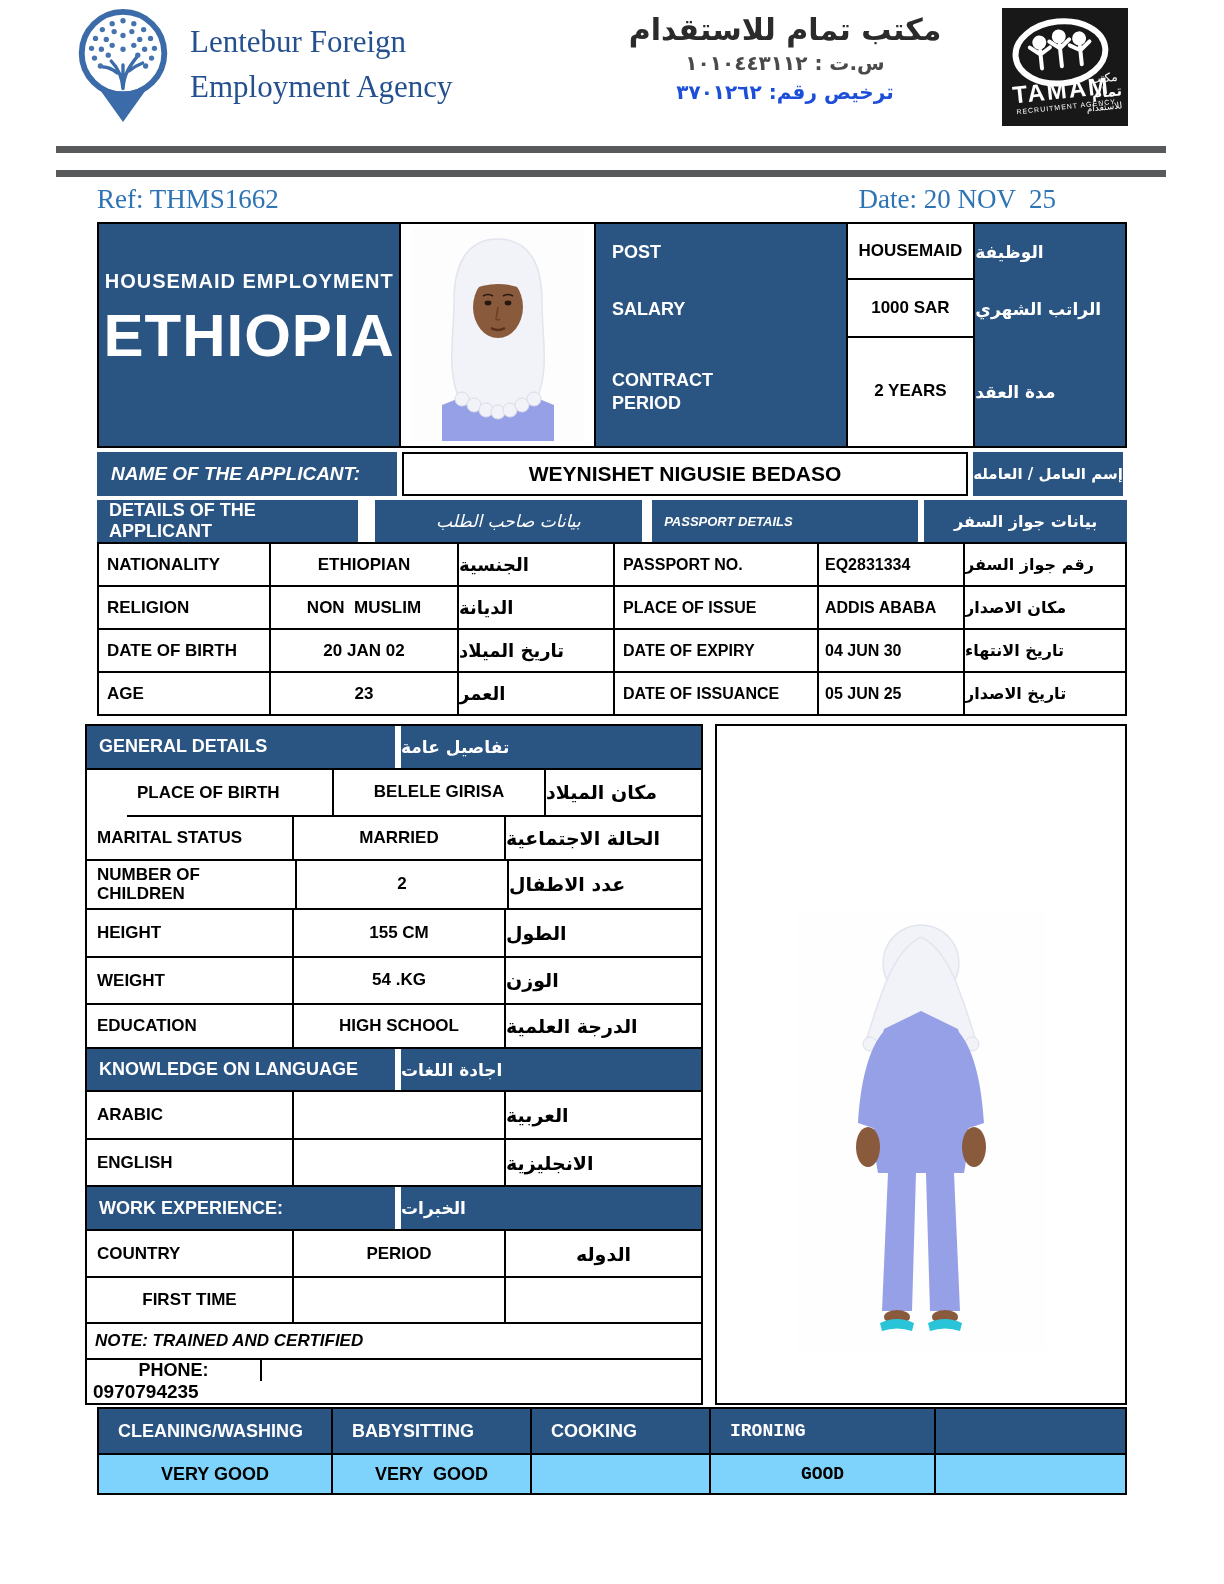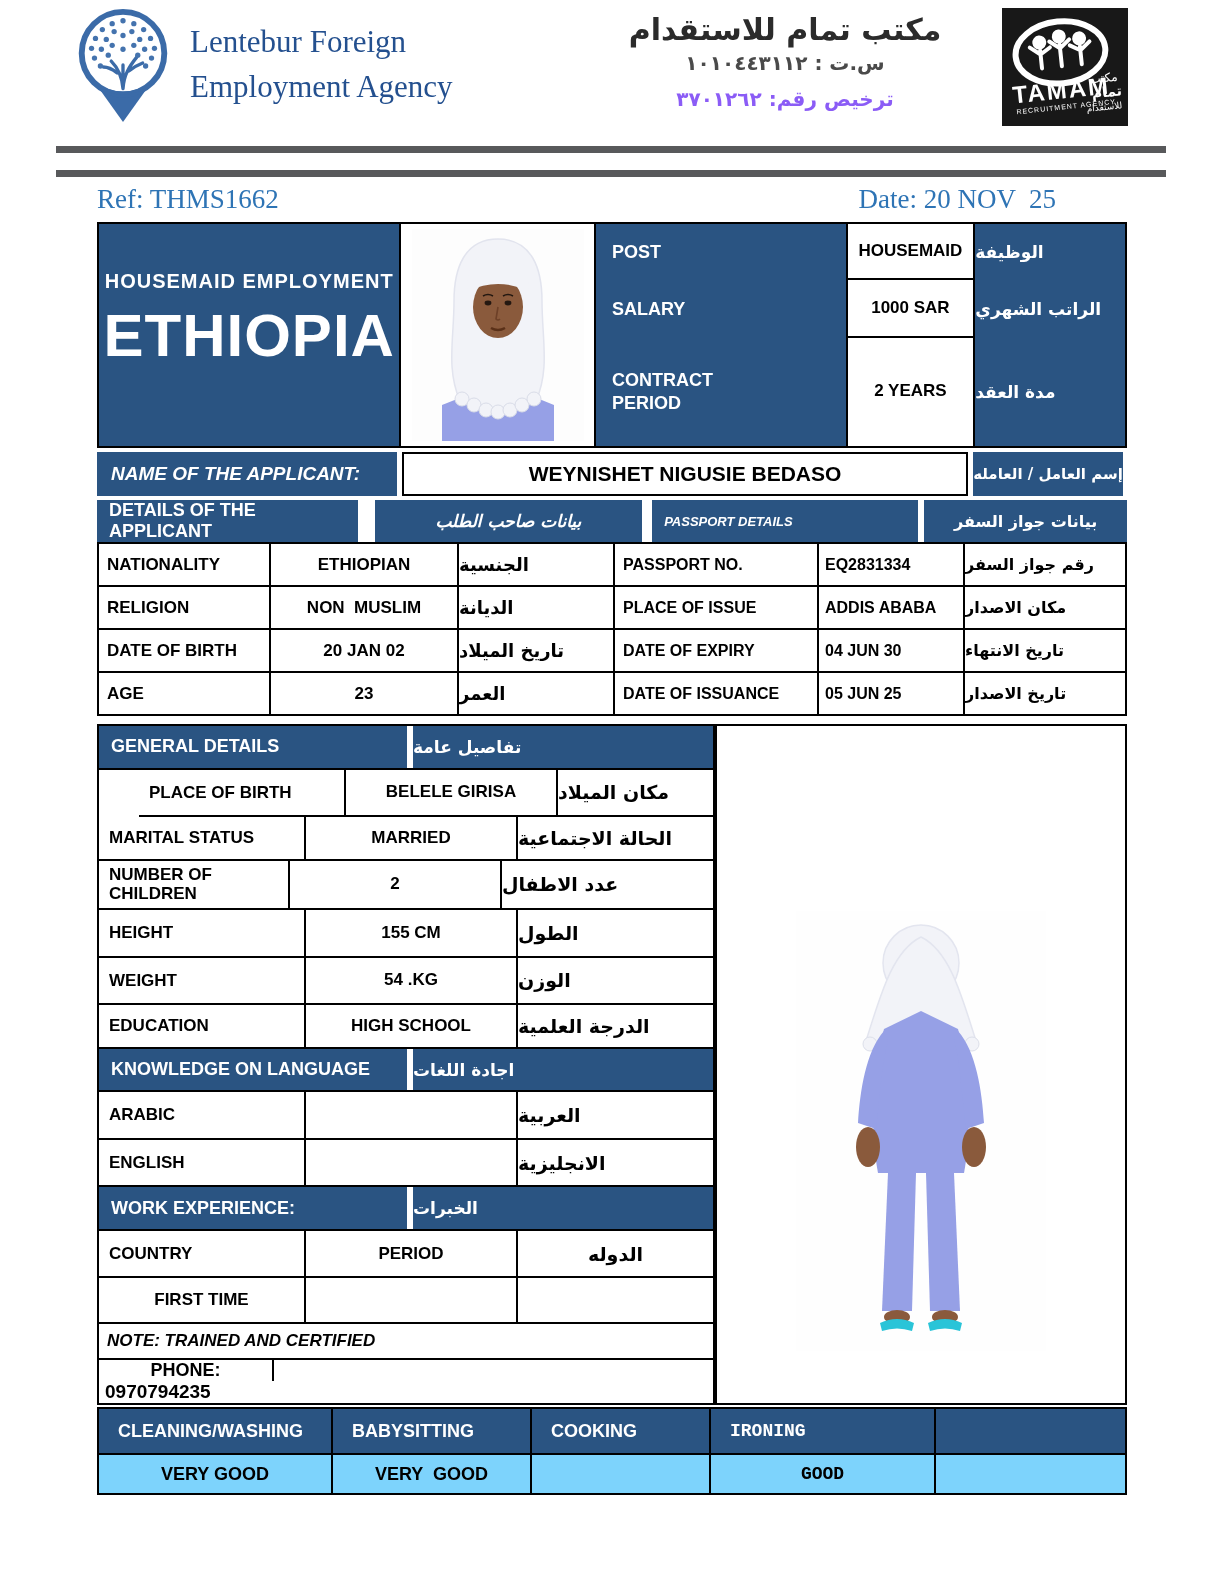--- a/index.html
+++ b/index.html
@@ -10,21 +10,21 @@
   .keep-sp{white-space:pre-wrap;}
   .blue{background:var(--form_blue,#2A5482);color:#fff;}
 
   
   .logo-pin{left:68px;top:6px;width:110px;height:118px;}
   .agency-title{left:190px;top:20px;font-family:"Liberation Serif",serif;
                 font-size:31px;line-height:1.45;color:var(--title_blue,#24508F);}
   .arabic-head{left:585px;top:12px;width:400px;text-align:center;color:#2b2b2b;}
   .arabic-head .l1{font-size:30px;font-weight:bold;}
   .arabic-head .l2{font-size:20px;font-weight:bold;color:#4a4a4a;margin-top:4px;}
-  .arabic-head .l3{font-size:20px;font-weight:bold;color:#8b5cf6;margin-top:12px;}
+  .arabic-head .l3{font-size:20px;font-weight:bold;color:#1d4ed8;margin-top:5px;}
   .tamam{left:1002px;top:8px;width:126px;height:118px;}
   .rule{left:56px;top:146px;width:1110px;height:17px;
         border-top:7px solid var(--rule_gray,#58595B);border-bottom:7px solid var(--rule_gray,#58595B);}
   .ref{left:97px;top:184px;font-family:"Liberation Serif",serif;font-size:27px;color:var(--ref_blue,#2E74B5);}
   .date{right:168px;top:184px;font-family:"Liberation Serif",serif;font-size:27px;color:var(--ref_blue,#2E74B5);}
 
   
   .banner{left:97px;top:222px;width:1030px;height:226px;border:2px solid #000;display:flex;box-sizing:border-box;}
   .banner>div{box-sizing:border-box;border-right:2px solid #000;}
   .banner>div:last-child{border-right:none;}
@@ -50,40 +50,40 @@
   .name-row{left:97px;top:452px;width:1030px;height:44px;display:flex;column-gap:5px;}
   .name-row>div{box-sizing:border-box;display:flex;align-items:center;}
   .nr-label{width:300px;padding-left:14px;font-size:19px;font-weight:bold;font-style:italic;}
   .nr-value{width:566px;justify-content:center;font-size:21px;font-weight:bold;border:2px solid #000;background:#fff;}
   .nr-ar{width:150px;justify-content:center;font-size:15px;font-weight:bold;}
 
   
   .det-hdr{left:97px;top:500px;width:1030px;height:42px;display:flex;}
   .det-hdr>div{box-sizing:border-box;display:flex;align-items:center;}
   .dh1{width:272px;padding-left:12px;font-size:18px;font-weight:bold;}
-  .dh2{width:280px;margin-left:17px;justify-content:center;font-size:17px;font-weight:bold;font-style:italic;}
+  .dh2{width:280px;margin-left:17px;justify-content:center;font-size:17px;font-weight:normal;font-style:italic;}
   .dh3{width:278px;margin-left:10px;padding-left:12px;font-size:13px;font-weight:bold;font-style:italic;}
   .dh4{width:212px;margin-left:6px;justify-content:center;font-size:16px;font-weight:bold;}
 
   
   .det-rows{left:97px;top:542px;width:1030px;height:174px;border:2px solid #000;box-sizing:border-box;
             display:flex;flex-direction:column;}
   .d-row{flex:1;display:flex;border-bottom:2px solid #000;}
   .d-row:last-child{border-bottom:none;}
   .d-row>div{box-sizing:border-box;border-right:2px solid #000;display:flex;align-items:center;font-weight:bold;}
   .d-row>div:last-child{border-right:none;}
   .dc-l{width:172px;padding-left:8px;font-size:17px;}
   .dc-v{width:188px;justify-content:center;font-size:17px;}
   .dc-a{width:156px;justify-content:flex-end;padding-right:10px;font-size:18px;}
   .dc-rl{width:204px;padding-left:8px;font-size:16px;}
   .dc-rv{width:146px;padding-left:6px;font-size:16px;}
   .dc-ra{flex:1;justify-content:flex-end;padding-right:10px;font-size:16px;}
 
   
-  .general{left:97px;top:724px;width:618px;height:681px;border:2px solid #000;box-sizing:border-box;
+  .general{left:85px;top:724px;width:618px;height:681px;border:2px solid #000;box-sizing:border-box;
            display:flex;flex-direction:column;background:#fff;}
   .g-hdr{display:flex;align-items:stretch;border-bottom:2px solid #000;background:#fff;column-gap:6px;}
   .g-hdr .hbar{box-sizing:border-box;display:flex;align-items:center;}
   .g-hdr .hb-en{width:308px;padding-left:12px;font-size:18px;font-weight:bold;}
   .g-hdr .hb-ar{flex:1;justify-content:flex-end;padding-right:28px;font-size:17px;font-weight:bold;}
   .g-row{display:flex;border-bottom:2px solid #000;}
   .g-row:last-child{border-bottom:none;}
   .g-row>div{box-sizing:border-box;border-right:2px solid #000;display:flex;align-items:center;font-weight:bold;}
   .g-row>div:last-child{border-right:none;}
   .g-l{width:207px;padding-left:10px;font-size:17px;line-height:1.15;}
@@ -292,21 +292,21 @@
       <div class="g-l">PLACE OF BIRTH</div>
       <div class="g-v">BELELE GIRISA</div>
       <div class="g-a ar">مكان الميلاد</div>
     </div>
     <div class="g-row" style="height:44px;">
       <div class="g-l">MARITAL STATUS</div>
       <div class="g-v">MARRIED</div>
       <div class="g-a ar">الحالة الاجتماعية</div>
     </div>
     <div class="g-row" style="height:50px;">
-      <div class="g-l" style="width:191px;padding-right:22px;">NUMBER OF CHILDREN</div>
+      <div class="g-l" style="width:210px;padding-right:22px;">NUMBER OF CHILDREN</div>
       <div class="g-v">2</div>
       <div class="g-a ar">عدد الاطفال</div>
     </div>
     <div class="g-row" style="height:48px;">
       <div class="g-l">HEIGHT</div>
       <div class="g-v">155 CM</div>
       <div class="g-a ar">الطول</div>
     </div>
     <div class="g-row" style="height:48px;">
       <div class="g-l">WEIGHT</div>

